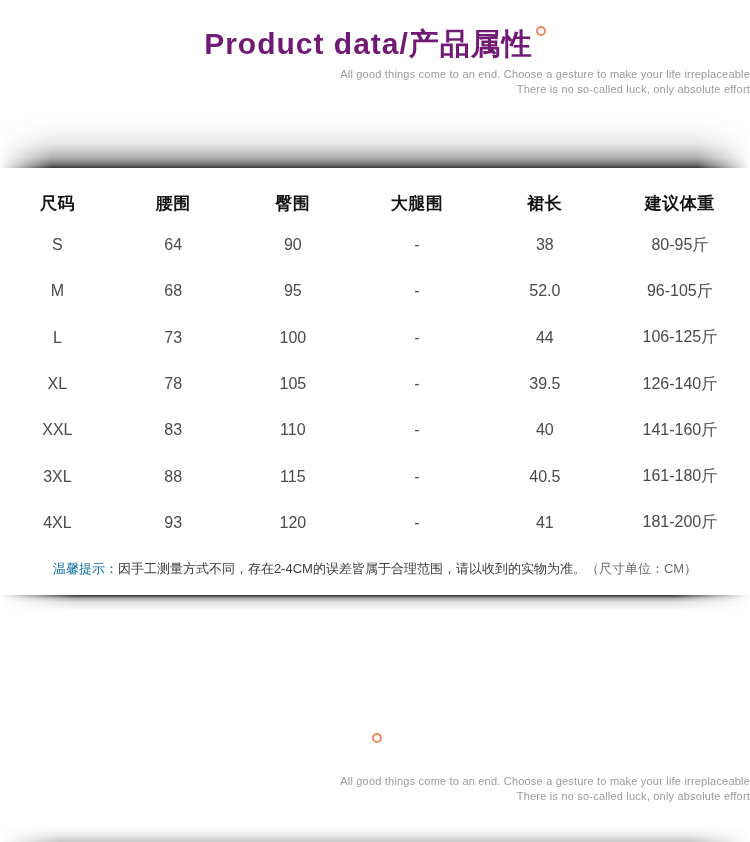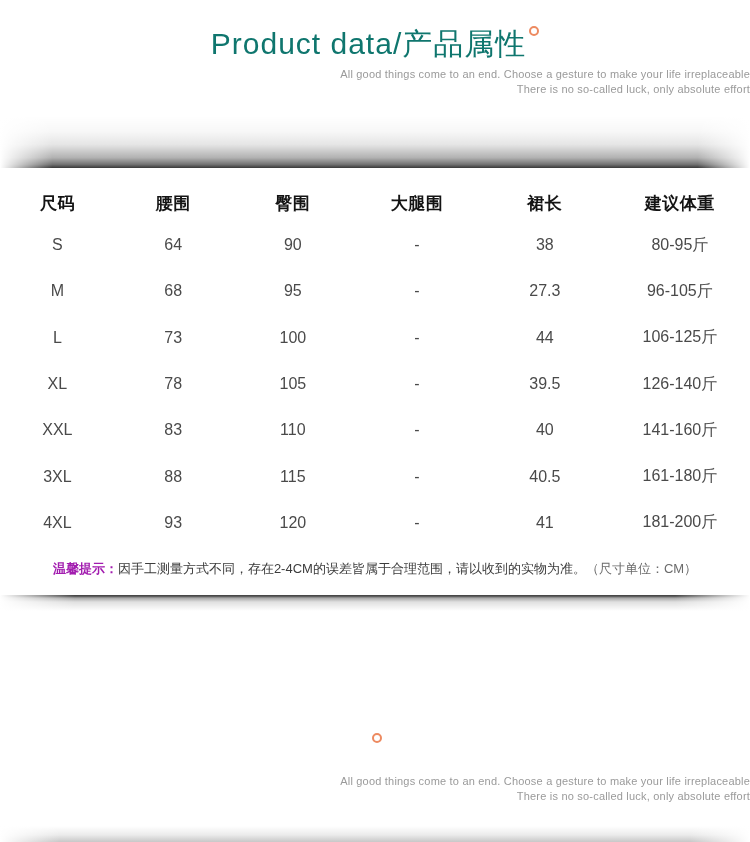--- a/index.html
+++ b/index.html
@@ -1,20 +1,20 @@
 <!DOCTYPE html>
 <html><head>
 <meta charset="utf-8">
 <style>
   html,body{margin:0;padding:0;background:#ffffff;}
   body{width:750px;height:842px;position:relative;font-family:"Liberation Sans","DejaVu Sans",sans-serif;overflow:hidden;}
 
   
   .sec-header{position:absolute;left:0;width:750px;text-align:center;}
-  .sec-title{font-size:30px;font-weight:400;color:#0f766e;letter-spacing:1px;line-height:32px;white-space:nowrap;}
+  .sec-title{font-size:30px;font-weight:700;color:#701a75;letter-spacing:1px;line-height:32px;white-space:nowrap;}
   .ring{display:inline-block;width:6px;height:6px;border:2px solid #ED8A60;border-radius:50%;margin-left:3px;vertical-align:top;position:relative;top:-2px;}
   .sec-sub{margin-top:7px;font-size:11px;color:#9a9a9a;line-height:15px;letter-spacing:.2px;text-align:right;}
 
   #header-product{top:28px;}
   #header-model{top:735px;}
 
   
   .band-top{
     position:absolute;top:116px;left:0;width:750px;height:52px;
     background:
@@ -41,21 +41,21 @@
   #size-table td{height:46.3px;font-size:16px;font-weight:300;color:#4a4a4a;}
   #size-table th:nth-child(1){width:15.3%;}
   #size-table th:nth-child(2){width:15.6%;}
   #size-table th:nth-child(3){width:16.3%;}
   #size-table th:nth-child(4){width:16.8%;}
   #size-table th:nth-child(5){width:17.3%;}
   #size-table th:nth-child(6){width:18.7%;}
 
   
   .note{position:absolute;top:560px;left:0;width:750px;text-align:center;font-size:13px;color:#3c3c3c;white-space:nowrap;}
-  .note .note-prefix{font-weight:700;color:#a21caf;}
+  .note .note-prefix{font-weight:400;color:#0369a1;}
   .note .note-unit{color:#6b6b6b;}
 </style>
 </head>
 <body>
 
 <div class="sec-header" id="header-product">
   <div class="sec-title"><span>Product data/产品属性</span><span class="ring"></span></div>
   <div class="sec-sub">
     <span>All good things come to an end. Choose a gesture to make your life irreplaceable</span><br>
     <span>There is no so-called luck, only absolute effort</span>
@@ -82,21 +82,21 @@
         <td>90</td>
         <td>-</td>
         <td>38</td>
         <td>80-95斤</td>
       </tr>
       <tr>
         <td>M</td>
         <td>68</td>
         <td>95</td>
         <td>-</td>
-        <td>27.3</td>
+        <td>52.0</td>
         <td>96-105斤</td>
       </tr>
       <tr>
         <td>L</td>
         <td>73</td>
         <td>100</td>
         <td>-</td>
         <td>44</td>
         <td>106-125斤</td>
       </tr>

